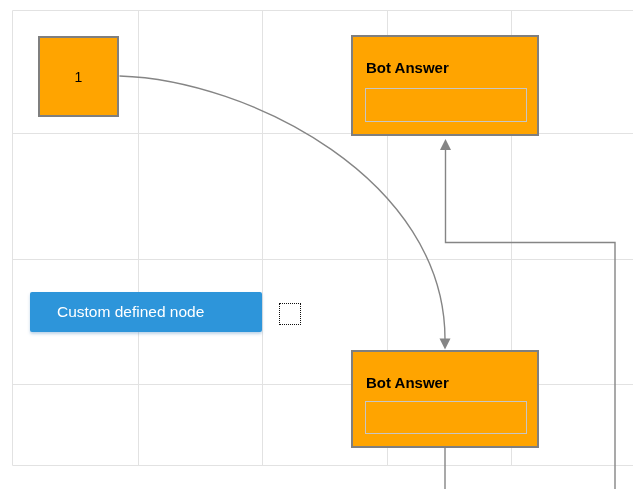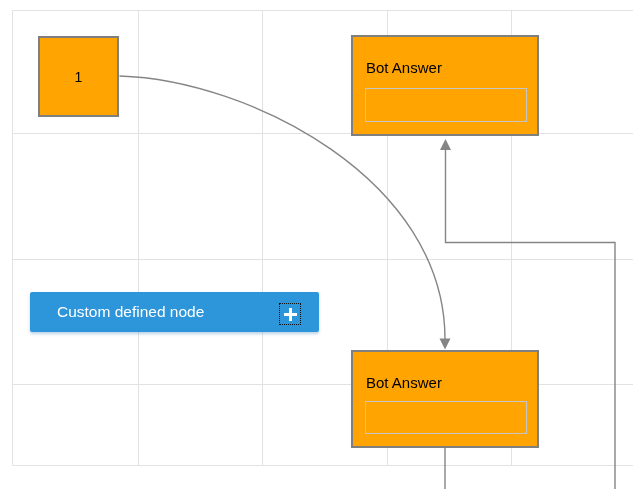--- a/index.html
+++ b/index.html
@@ -19,31 +19,31 @@
   }
   .node-start{
     left:38px;top:36px;width:81px;height:81px;
     display:flex;align-items:center;justify-content:center;
     font-size:14px;color:#000;
   }
   .node-bot-top{left:351px;top:35px;width:188px;height:101px;}
   .node-bot-bottom{left:351px;top:350px;width:188px;height:98px;}
   .bot-title{
     position:absolute;left:13px;top:22px;
-    font-size:15px;color:#000;line-height:18px;white-space:nowrap;
+    font-size:15px;color:#000;line-height:18px;white-space:nowrap;font-weight:bold;
   }
   .bot-input{
     position:absolute;left:12px;top:51px;width:162px;height:34px;
     box-sizing:border-box;
     border:1px solid #c6c6c6;
     background:transparent;
   }
   .node-bot-bottom .bot-input{top:49px;height:33px;}
   .node-custom{
-    position:absolute;left:30px;top:292px;width:289px;height:40px;
+    position:absolute;left:30px;top:292px;width:232px;height:40px;
     box-sizing:border-box;
     background:#2d95da;
     border-radius:2px;
     box-shadow:0 2px 3px rgba(110,160,205,0.45);
   }
   .custom-label{
     position:absolute;left:27px;top:0;line-height:40px;
     font-size:15.5px;color:#ffffff;white-space:nowrap;
   }
   .plus-box{

